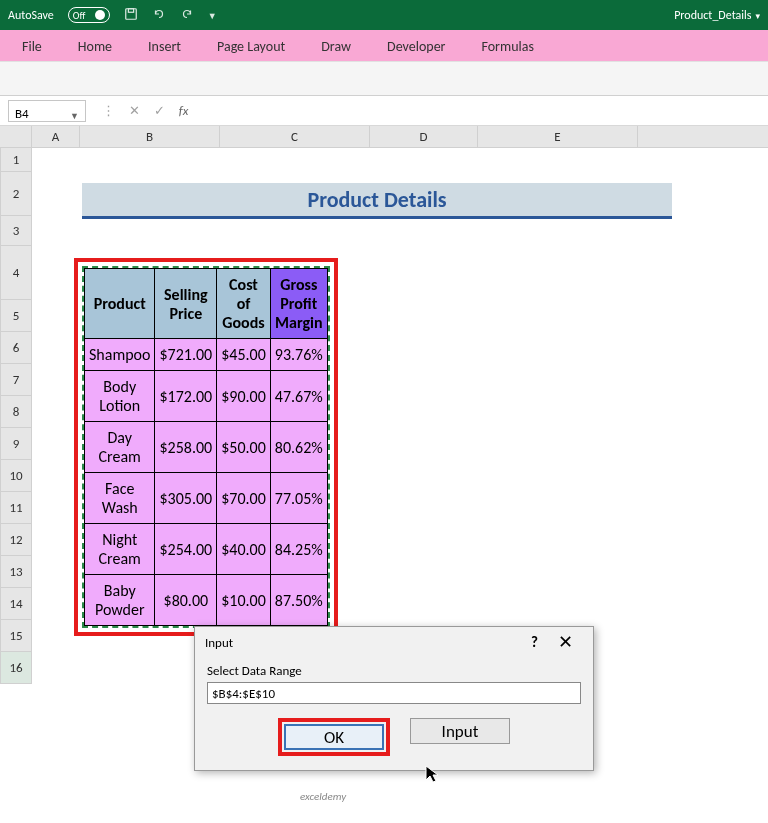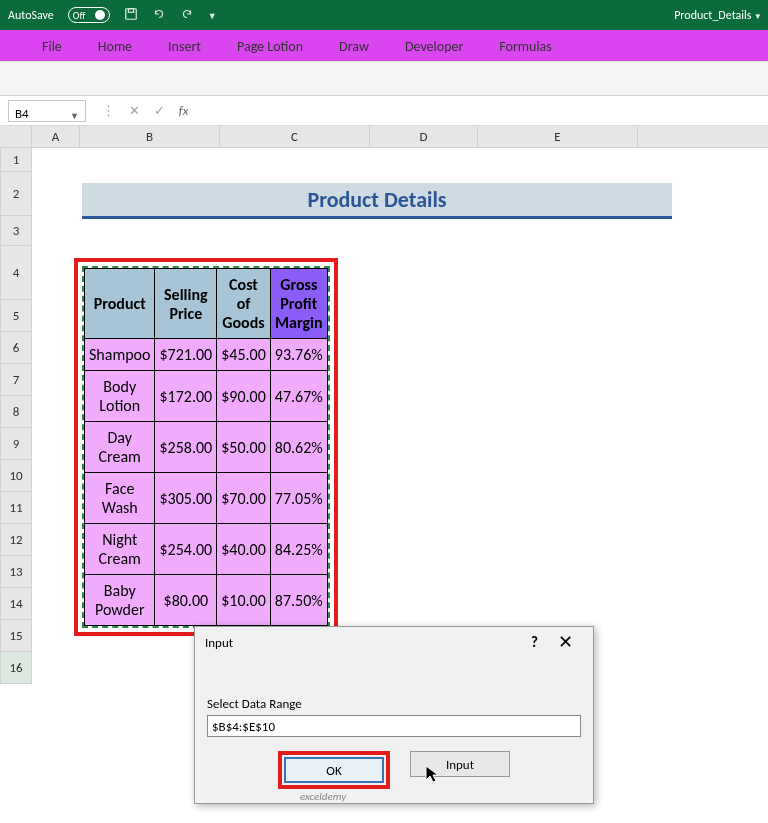--- a/index.html
+++ b/index.html
@@ -6,21 +6,21 @@
 body { width: 768px; height: 823px; background: #fff; overflow: hidden; position: relative; }
 
 .titlebar { height: 30px; background: #0b6b3a; color: #fff; display: flex; align-items: center; font-size: 12px; padding: 0 8px; }
 .titlebar .autosave { display: flex; align-items: center; gap: 14px; }
 .toggle { width: 42px; height: 16px; border-radius: 8px; border: 1px solid #fff; display: flex; align-items: center; padding: 0 4px; font-size: 10px; gap: 2px; }
 .toggle .knob { width: 10px; height: 10px; border-radius: 50%; background: #fff; margin-left: auto; }
 .ticons { margin-left: 14px; display: flex; gap: 14px; align-items: center; opacity: 0.85; }
 .ticons svg { width: 14px; height: 14px; stroke: #fff; fill: none; stroke-width: 1.4; }
 .filename { margin-left: auto; display: flex; align-items: center; gap: 4px; }
 
-.ribbon-tabs { height: 32px; background: #d946ef; display: flex; align-items: flex-end; padding: 0 12px 0 24px; border-bottom: 1px solid #e1e1e1; font-size: 14px; color: #333; }
+.ribbon-tabs { height: 32px; background: #f9a8d4; display: flex; align-items: flex-end; padding: 0 12px 0 4px; border-bottom: 1px solid #e1e1e1; font-size: 14px; color: #333; }
 .ribbon-tabs .tab { padding: 6px 18px; cursor: pointer; }
 .ribbon-gap { height: 34px; background: #f5f5f5; border-bottom: 1px solid #d0d0d0; }
 
 .namerow { height: 30px; display: flex; align-items: center; border-bottom: 1px solid #d8d8d8; font-size: 13px; }
 .namebox { width: 78px; height: 22px; border: 1px solid #c6c6c6; margin-left: 8px; display: flex; align-items: flex-end; padding: 0 6px; justify-content: space-between; background: #fff; }
 .namebox .dd { font-size: 9px; color: #666; }
 .fxicons { display: flex; align-items: center; gap: 14px; margin-left: 16px; color: #a0a0a0; font-size: 13px; }
 .fxicons .fx { font-style: italic; color: #666; }
 
 .grid { position: relative; }
@@ -42,24 +42,24 @@
 table.data th.blue { background: #a8c5d8; }
 table.data th.green { background: #8b5cf6; }
 .colB { width: 140px; } .colC { width: 150px; } .colD { width: 108px; } .colE { width: 160px; }
 
 .dialog { position: absolute; left: 194px; top: 626px; width: 400px; background: #f1f1f1; border: 1px solid #999; box-shadow: 2px 2px 8px rgba(0,0,0,0.3); font-size: 13px; }
 .dlg-title { height: 30px; display: flex; align-items: center; padding: 0 10px; }
 .dlg-title .dtxt { flex: 1; }
 .dlg-title .q { padding: 0 10px; font-size: 15px; font-weight: bold; }
 .dlg-title .x { padding: 0 10px; font-size: 18px; }
 .dlg-body { padding: 6px 12px 14px 12px; }
-.dlg-body .lbl { margin-bottom: 4px; margin-top: 33px; }
+.dlg-body .lbl { margin-bottom: 4px; }
 .dlg-body input { width: 100%; height: 22px; border: 1px solid #888; padding: 0 4px; font-size: 13px; background: #fff; }
 .dlg-btns { display: flex; gap: 20px; justify-content: center; margin-top: 14px; }
-.dlg-btns button { width: 100px; height: 26px; background: #e8e8e8; border: 1px solid #999; font-size: 13px; cursor: pointer; }
+.dlg-btns button { width: 100px; height: 26px; background: #e8e8e8; border: 1px solid #999; font-size: 17px; cursor: pointer; }
 .okwrap { border: 4px solid #e61c1c; padding: 2px; }
 .okwrap button { border: 2px solid #3a72b5; background: #e8f0f8; }
 .cursor-arrow { position: absolute; left: 424px; top: 764px; pointer-events: none; }
 .watermark { position: absolute; left: 300px; top: 790px; font-size: 11px; color: #888; font-style: italic; }
 </style>
 </head>
 <body>
 
 <div class="titlebar">
   <div class="autosave">
@@ -87,21 +87,21 @@
   <div class="filename">
     <span>Product_Details</span>
     <span style="font-size:9px">▾</span>
   </div>
 </div>
 
 <div class="ribbon-tabs" id="ribbon-tabs">
     <div class="tab">File</div>
     <div class="tab">Home</div>
     <div class="tab">Insert</div>
-    <div class="tab">Page Lotion</div>
+    <div class="tab">Page Layout</div>
     <div class="tab">Draw</div>
     <div class="tab">Developer</div>
     <div class="tab">Formulas</div>
   </div>
 <div class="ribbon-gap"></div>
 
 <div class="namerow">
   <div class="namebox">
     <span>B4</span>
     <span class="dd">▼</span>

